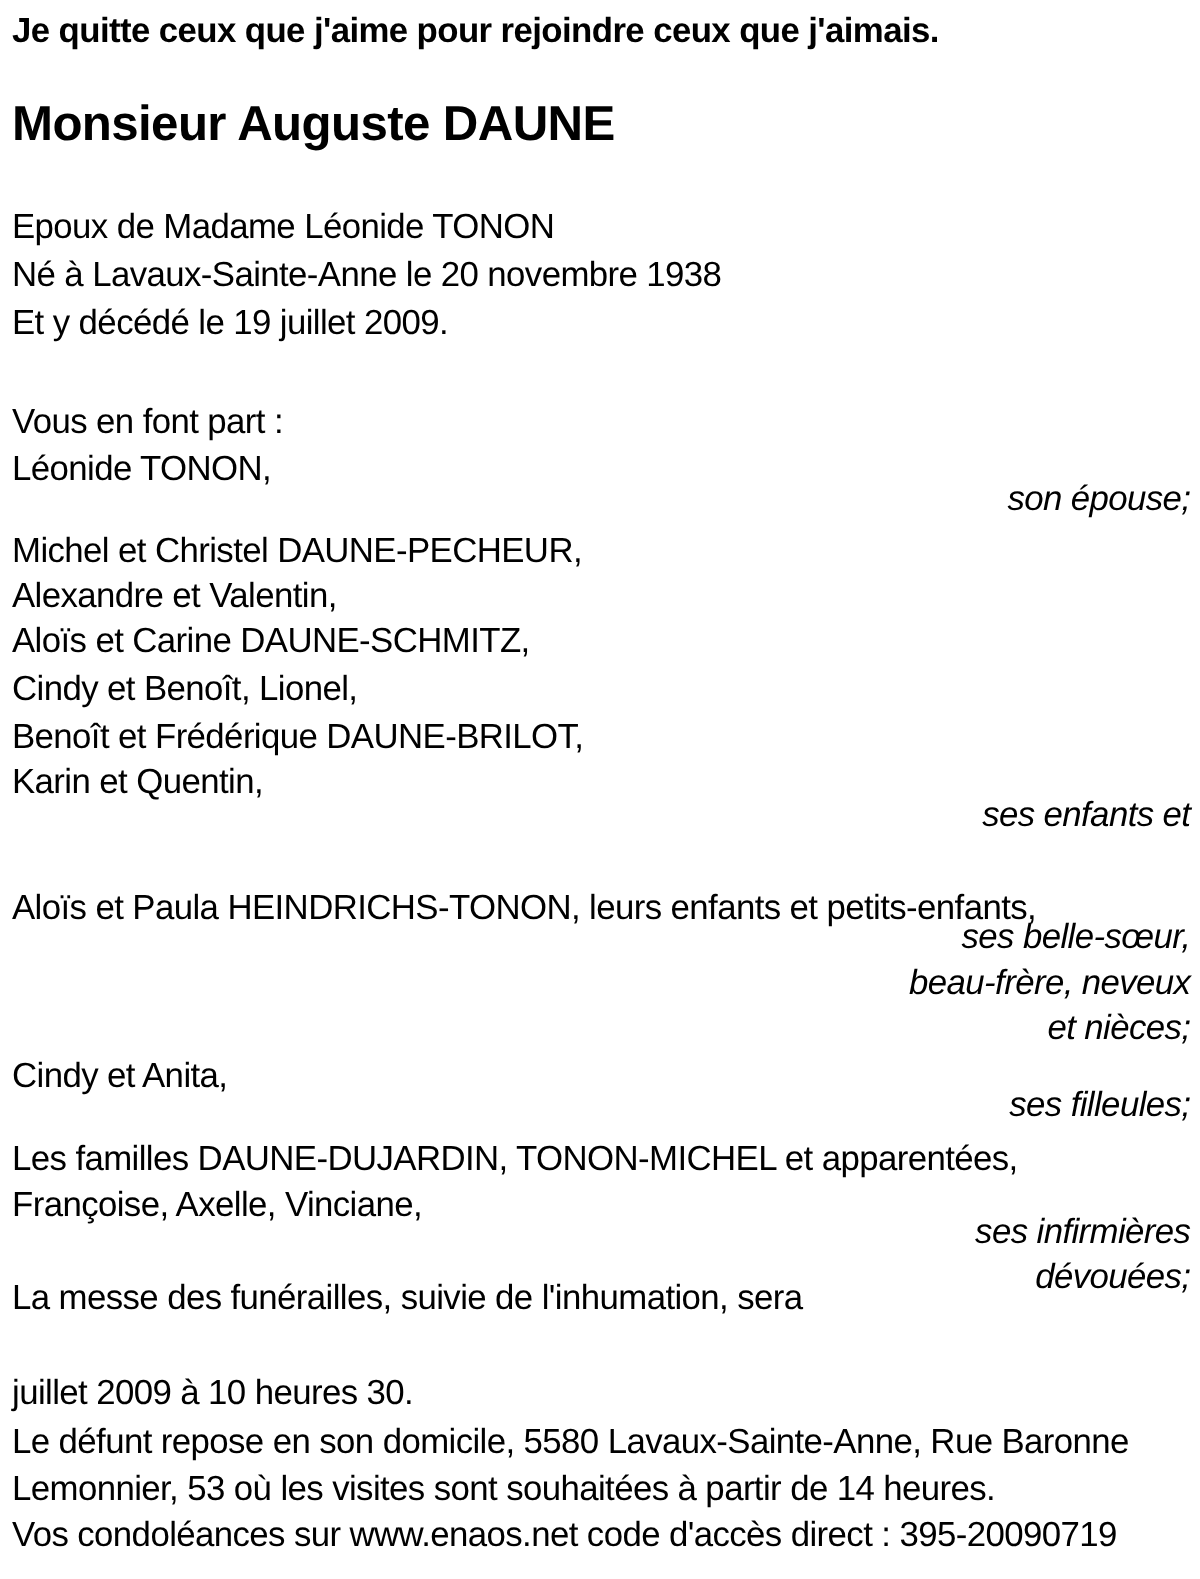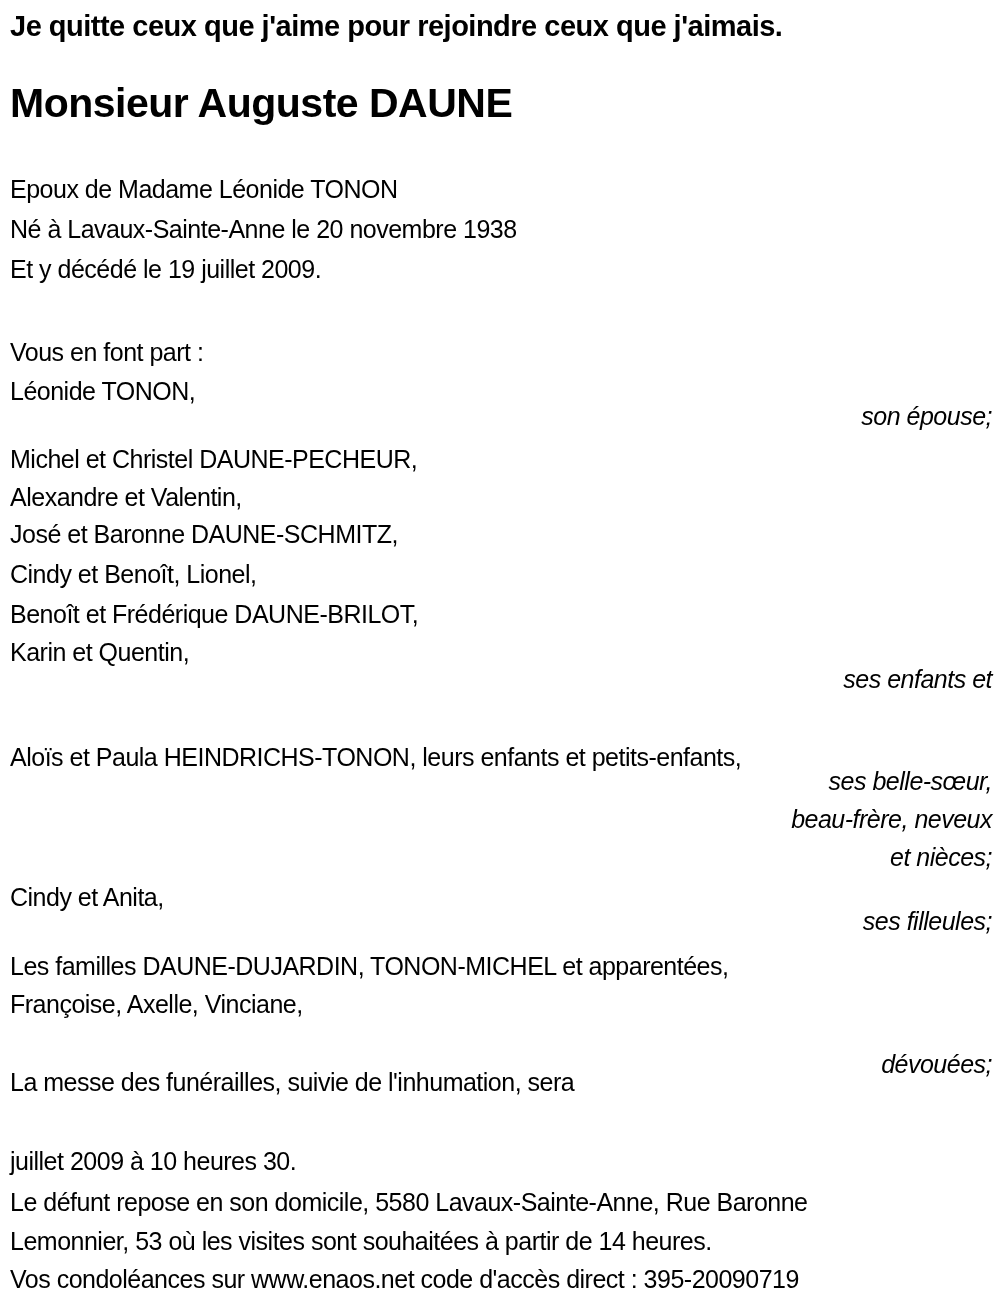--- a/index.html
+++ b/index.html
@@ -13,21 +13,21 @@
     height: 1316px;
     background: #ffffff;
     overflow: hidden;
     font-family: "Liberation Sans", sans-serif;
     color: #000000;
   }
   .ln {
     position: absolute;
     left: 10px;
     white-space: nowrap;
-    font-size: 25px;
+    font-size: 29px;
     line-height: 40px;
     letter-spacing: -0.5px;
     color: #000000;
   }
   .ln.right {
     left: auto;
     right: 8px;
     text-align: right;
     font-style: italic;
   }
@@ -55,36 +55,37 @@
   <div class="ln" style="top:209px">Né à Lavaux-Sainte-Anne le 20 novembre 1938</div>
   <div class="ln" style="top:249px">Et y décédé le 19 juillet 2009.</div>
 
   <div class="ln" style="top:332px">Vous en font part :</div>
 
   <div class="ln" style="top:371px">Léonide TONON,</div>
   <div class="ln right" style="top:396px">son épouse;</div>
 
   <div class="ln" style="top:439px">Michel et Christel DAUNE-PECHEUR,</div>
   <div class="ln" style="top:477px">Alexandre et Valentin,</div>
-  <div class="ln" style="top:514px">José et Baronne DAUNE-SCHMITZ,</div>
+  <div class="ln" style="top:514px">Aloïs et Carine DAUNE-SCHMITZ,</div>
   <div class="ln" style="top:554px">Cindy et Benoît, Lionel,</div>
   <div class="ln" style="top:594px">Benoît et Frédérique DAUNE-BRILOT,</div>
   <div class="ln" style="top:632px">Karin et Quentin,</div>
   <div class="ln right" style="top:659px">ses enfants et</div>
 
   <div class="ln" style="top:737px">Aloïs et Paula HEINDRICHS-TONON, leurs enfants et petits-enfants,</div>
   <div class="ln right" style="top:761px">ses belle-sœur,</div>
   <div class="ln right" style="top:799px">beau-frère, neveux</div>
   <div class="ln right" style="top:837px">et nièces;</div>
 
   <div class="ln" style="top:877px">Cindy et Anita,</div>
   <div class="ln right" style="top:901px">ses filleules;</div>
 
   <div class="ln" style="top:946px">Les familles DAUNE-DUJARDIN, TONON-MICHEL et apparentées,</div>
   <div class="ln" style="top:984px">Françoise, Axelle, Vinciane,</div>
+  <div class="ln right" style="top:1007px">ses infirmières</div>
   <div class="ln right" style="top:1044px">dévouées;</div>
 
   <div class="ln" style="top:1062px">La messe des funérailles, suivie de l'inhumation, sera</div>
   <div class="ln" style="top:1141px">juillet 2009 à 10 heures 30.</div>
   <div class="ln" style="top:1182px">Le défunt repose en son domicile, 5580 Lavaux-Sainte-Anne, Rue Baronne</div>
   <div class="ln" style="top:1221px">Lemonnier, 53 où les visites sont souhaitées à partir de 14 heures.</div>
   <div class="ln" style="top:1259px">Vos condoléances sur www.enaos.net code d'accès direct : 395-20090719</div>
 
 </div>
 

